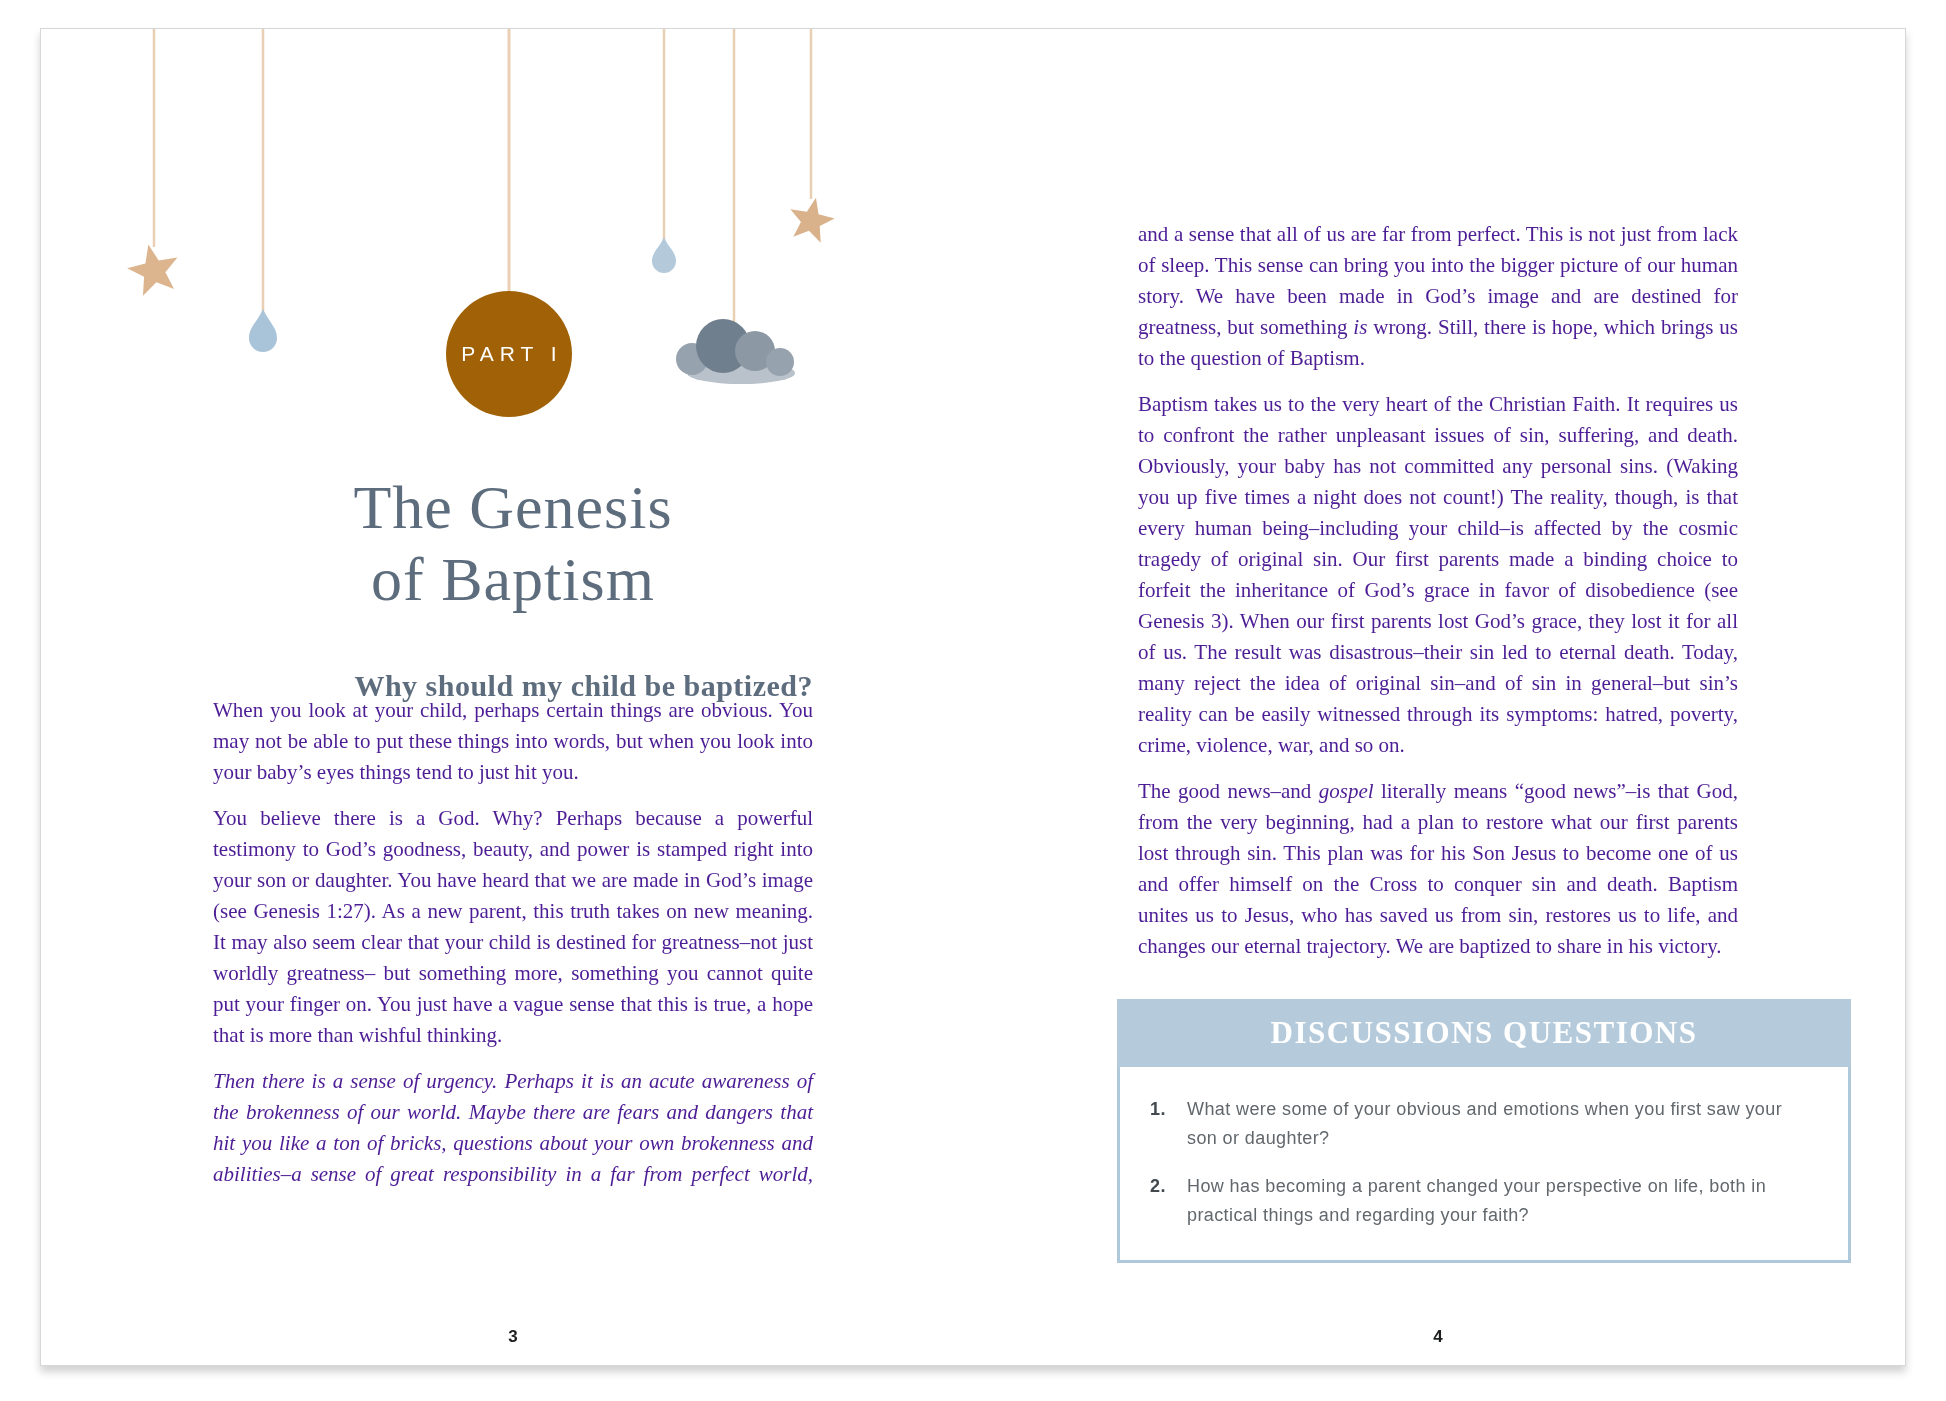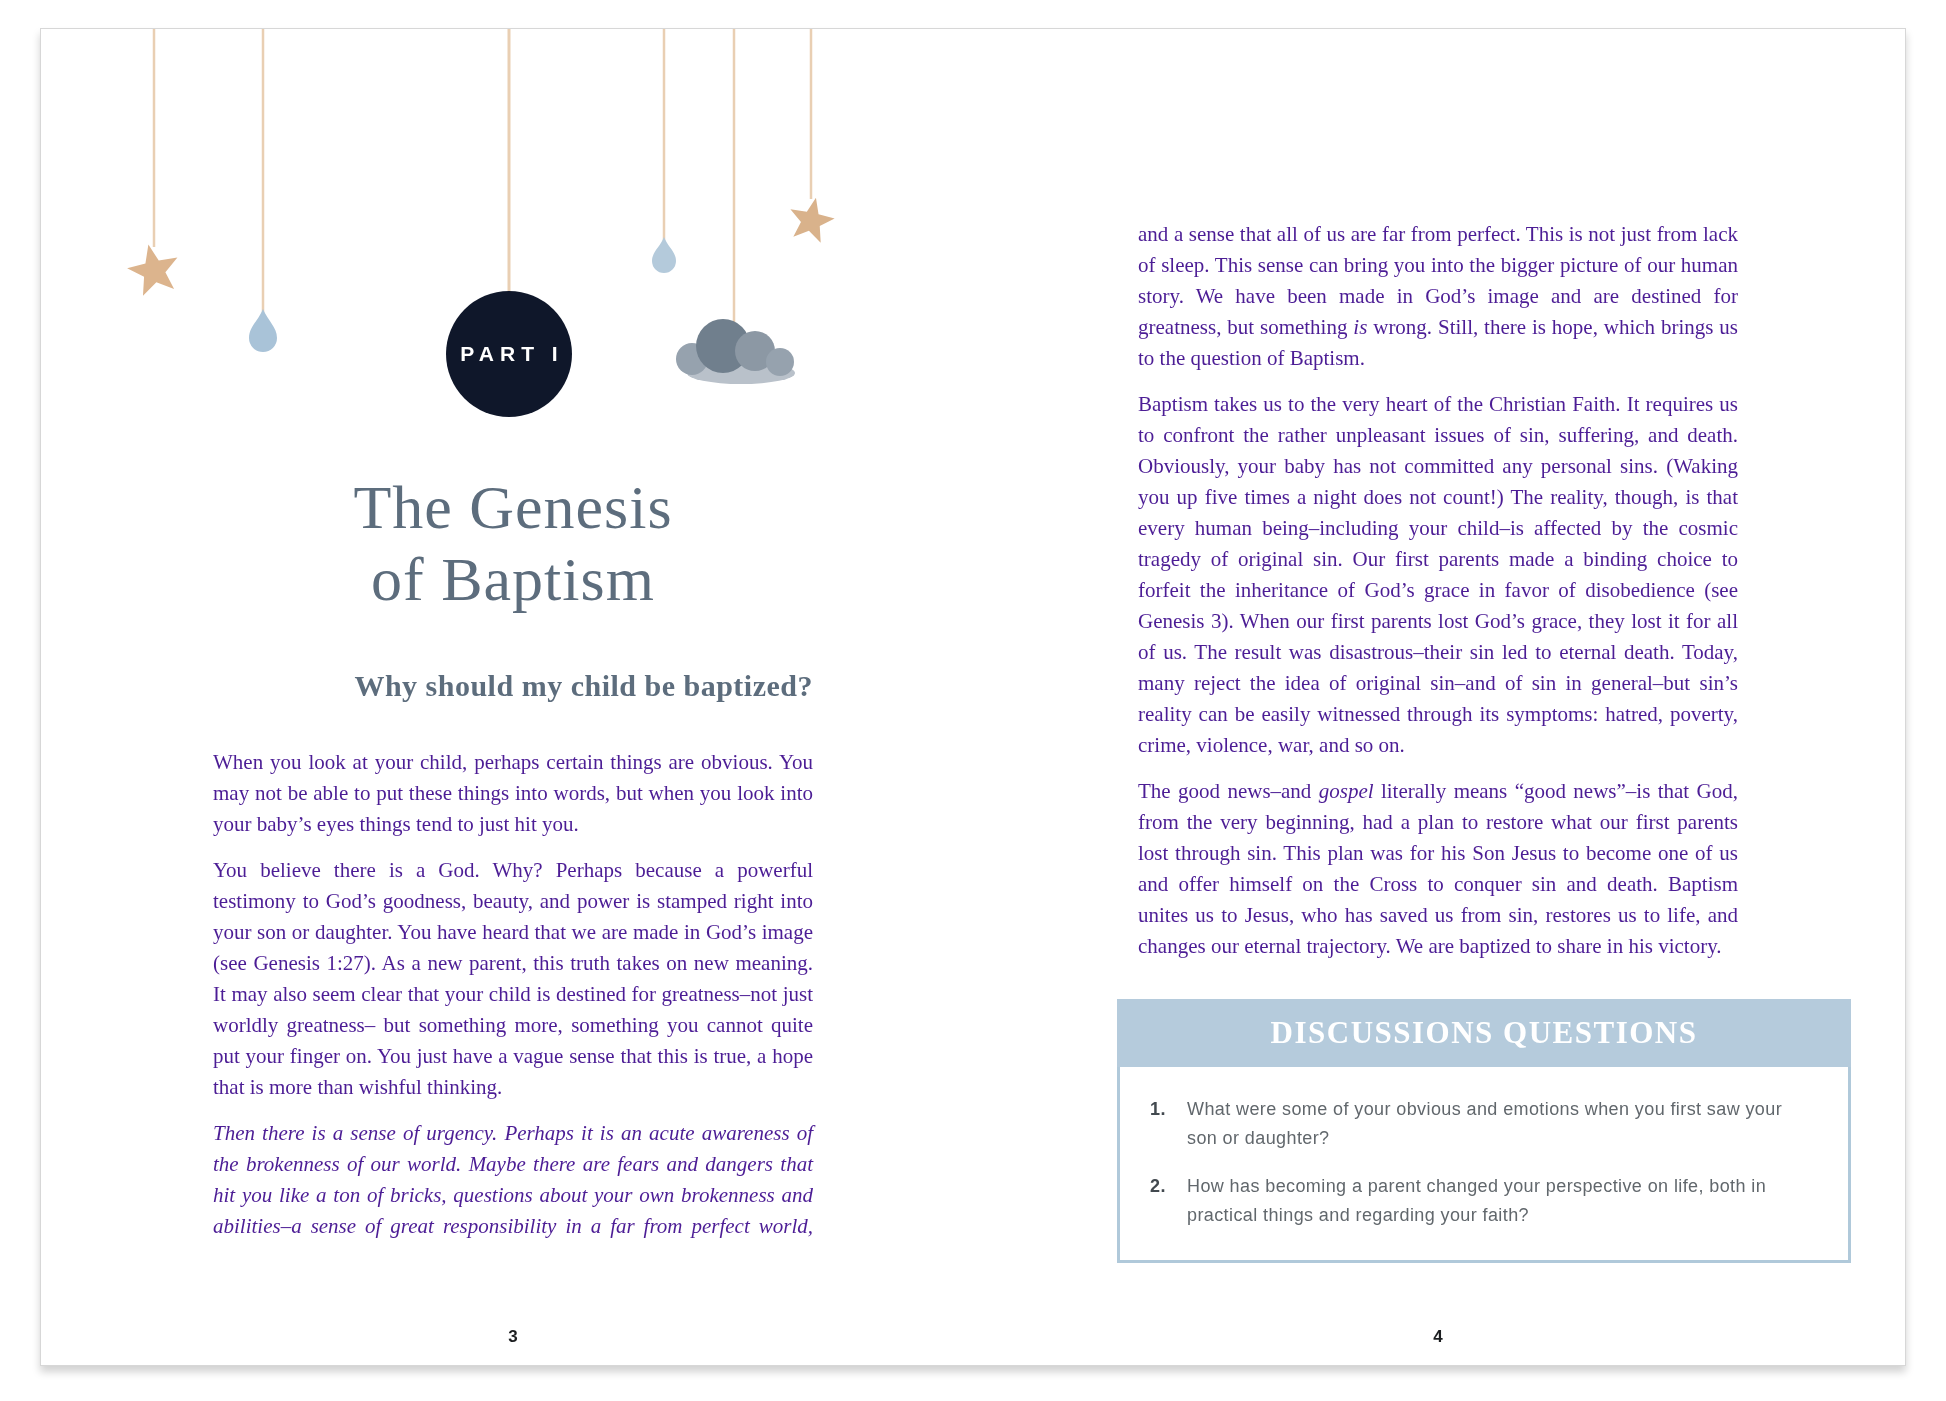--- a/index.html
+++ b/index.html
@@ -32,25 +32,24 @@
     top: 0;
     pointer-events: none;
   }
   .part-circle {
     position: absolute;
     left: 405px;
     top: 262px;
     width: 126px;
     height: 126px;
     border-radius: 50%;
-    background: #0f172a;
+    background: #a16207;
     display: flex;
     align-items: center;
     justify-content: center;
-    font-weight: bold;
   }
   .part-circle .part-label {
     color: #ffffff;
     font-family: "Liberation Sans", sans-serif;
     font-size: 21px;
     letter-spacing: 6px;
     padding-left: 6px;
   }
   .col {
     position: absolute;
@@ -81,21 +80,21 @@
     letter-spacing: 0.5px;
   }
   .bodytext {
     position: absolute;
     width: 100%;
     font-size: 21px;
     line-height: 31px;
     color: #4c1d95;
     text-align: justify;
   }
-  .left-col  .bodytext { top: 718px; }
+  .left-col  .bodytext { top: 666px; }
   .right-col .bodytext { top: 190px; }
   .bodytext p { margin: 0 0 15px 0; }
   .bodytext p.jl { text-align-last: justify; font-style: italic; }
   .bodytext em { font-style: italic; }
 
   .pagenum {
     position: absolute;
     top: 1298px;
     width: 100%;
     text-align: center;

